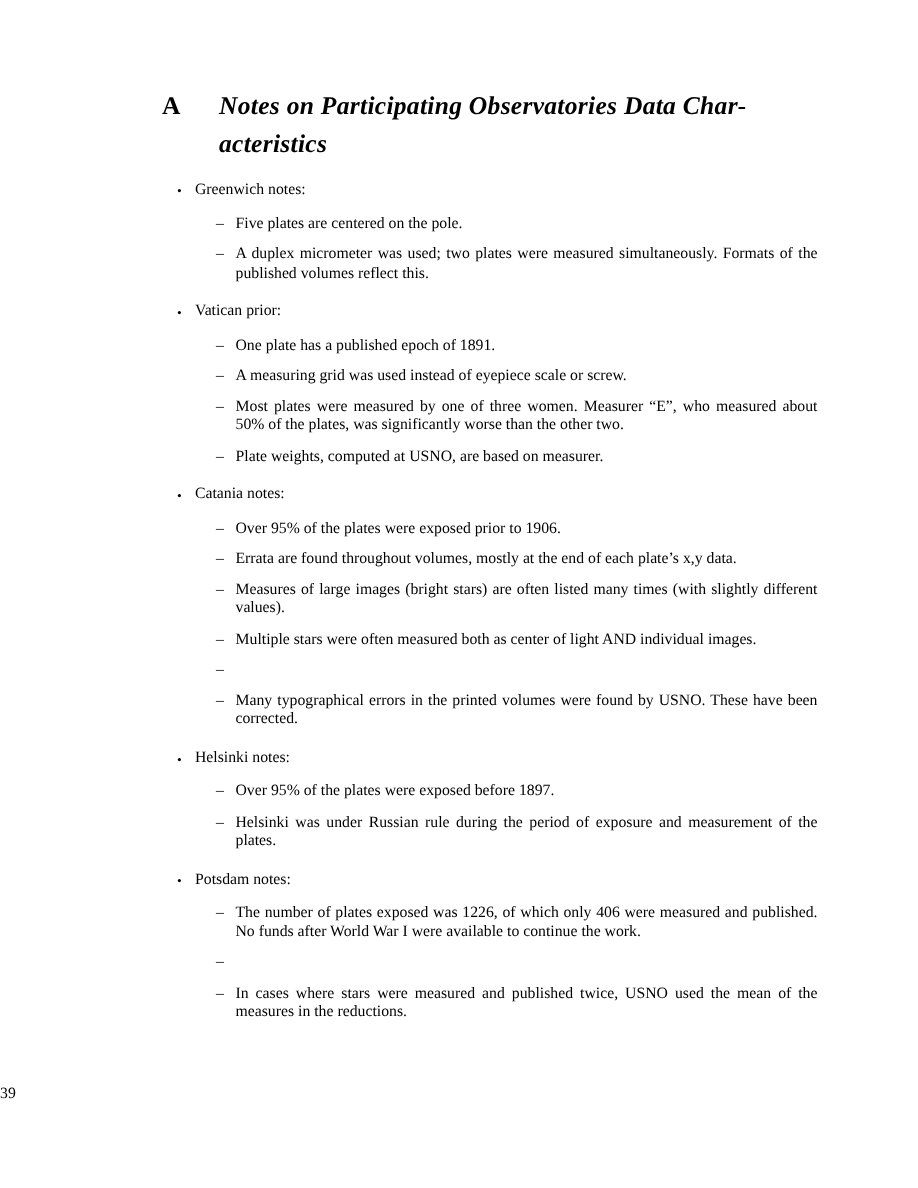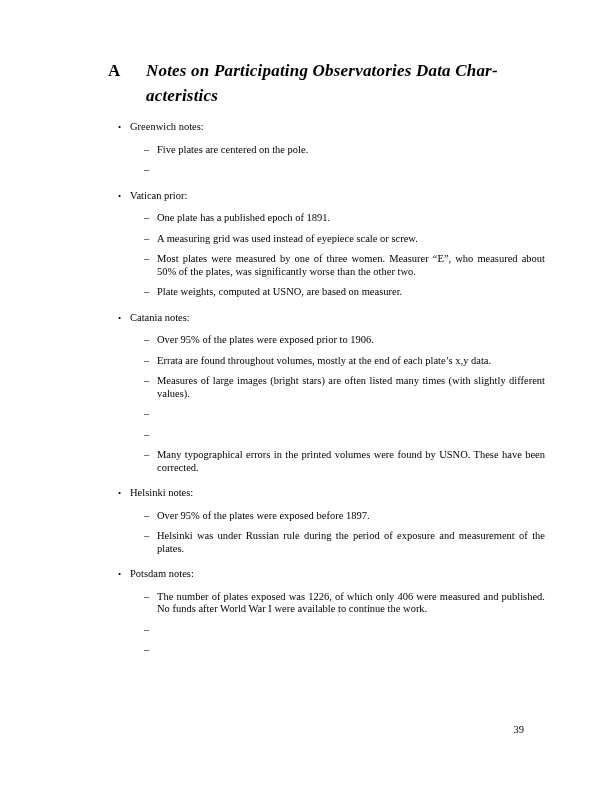--- a/index.html
+++ b/index.html
@@ -65,21 +65,21 @@
     flex: 1;
     text-align: justify;
   }
   .math-var {
   }
   .page-number {
     position: absolute;
     left: 0;
     top: 724px;
     width: 524px;
-    text-align: right;
+    text-align: left;
     font-size: 10.5px;
   }
 </style>
 </head>
 <body>
 
 <div class="page">
   <div class="content">
 
     <h1 class="heading">
@@ -91,20 +91,21 @@
       <div class="section-label-row">
         <span class="bullet">•</span>
         <span>Greenwich notes:</span>
       </div>
       <div class="sub-item first">
         <span class="dash">–</span>
         <div class="sub-text">Five plates are centered on the pole.</div>
       </div>
       <div class="sub-item">
         <span class="dash">–</span>
+        <div class="sub-text">A duplex micrometer was used; two plates were measured simultaneously. Formats of the published volumes reflect this.</div>
       </div>
     </div>
 
     <div class="section">
       <div class="section-label-row">
         <span class="bullet">•</span>
         <span>Vatican prior:</span>
       </div>
       <div class="sub-item first">
         <span class="dash">–</span>
@@ -136,20 +137,21 @@
       <div class="sub-item">
         <span class="dash">–</span>
         <div class="sub-text"><span>Errata are found throughout volumes, mostly at the end of each plate’s </span><span class="math-var">x,y</span><span> data.</span></div>
       </div>
       <div class="sub-item">
         <span class="dash">–</span>
         <div class="sub-text">Measures of large images (bright stars) are often listed many times (with slightly different values).</div>
       </div>
       <div class="sub-item">
         <span class="dash">–</span>
+        <div class="sub-text">Multiple stars were often measured both as center of light AND individual images.</div>
       </div>
       <div class="sub-item">
         <span class="dash">–</span>
       </div>
       <div class="sub-item">
         <span class="dash">–</span>
         <div class="sub-text">Many typographical errors in the printed volumes were found by USNO. These have been corrected.</div>
       </div>
     </div>
 
@@ -175,19 +177,20 @@
       </div>
       <div class="sub-item first">
         <span class="dash">–</span>
         <div class="sub-text">The number of plates exposed was 1226, of which only 406 were measured and published. No funds after World War I were available to continue the work.</div>
       </div>
       <div class="sub-item">
         <span class="dash">–</span>
       </div>
       <div class="sub-item">
         <span class="dash">–</span>
+        <div class="sub-text">In cases where stars were measured and published twice, USNO used the mean of the measures in the reductions.</div>
       </div>
     </div>
 
   </div>
 
   <div class="page-number">39</div>
 </div>
 
 </body></html>

